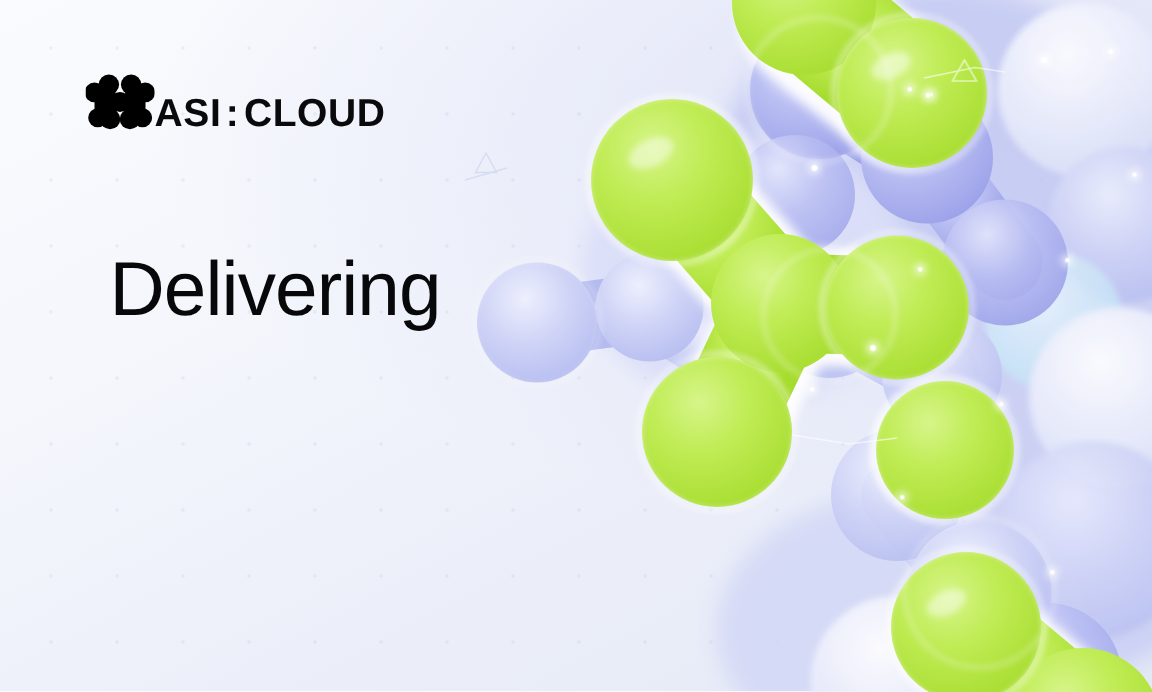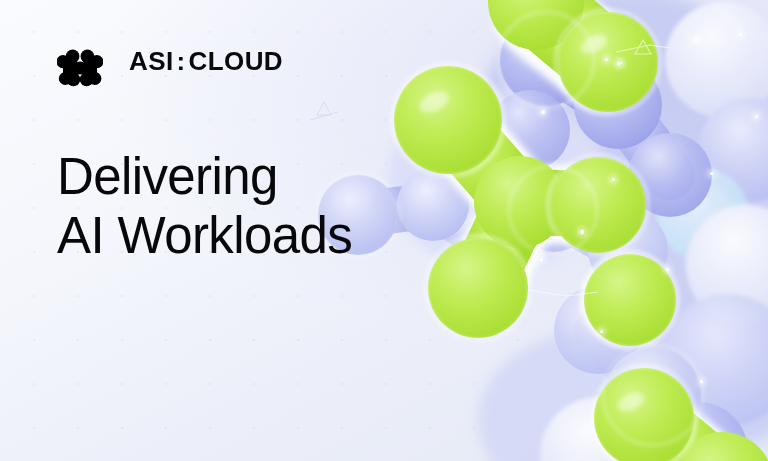--- a/index.html
+++ b/index.html
@@ -50,22 +50,22 @@
     box-shadow: 0 0 6px 2px rgba(255,255,255,0.95);
     pointer-events: none;
   }
 
   
   .logo-row {
     position: absolute;
     left: 57px;
     top: 48px;
     display: flex;
-    align-items: flex-start;
-    gap: 26px;
+    align-items: flex-end;
+    gap: 0;
   }
   .logo-mark {
     width: 46px;
     height: 40px;
     flex: none;
   }
   .logo-mark svg { display: block; width: 100%; height: 100%; }
   .logo-text {
     font-size: 26px;
     font-weight: 700;
@@ -83,21 +83,21 @@
   .headline {
     position: absolute;
     left: 57px;
     top: 147px;
     width: 560px;
     font-size: 51px;
     line-height: 1.165;
     font-weight: 400;
     letter-spacing: -0.6px;
     color: #08080a;
-    margin: 0;
+    margin: 16px;
   }
   .headline .ln { display: block; white-space: nowrap; }
 </style>
 </head>
 <body>
 
 <div class="banner">
 
   <div class="dot-grid"></div>
 
@@ -294,16 +294,15 @@
 
           <circle cx="23" cy="20" r="6.6"></circle>
         </g>
       </svg>
     </span>
     <span class="logo-text"><span>ASI</span><span class="logo-sep">:</span><span>CLOUD</span></span>
   </div>
 
   <h1 class="headline">
     <span class="ln">Delivering</span>
-    <span class="ln">AI Workloads</span>
   </h1>
 
 </div>
 
 </body></html>

